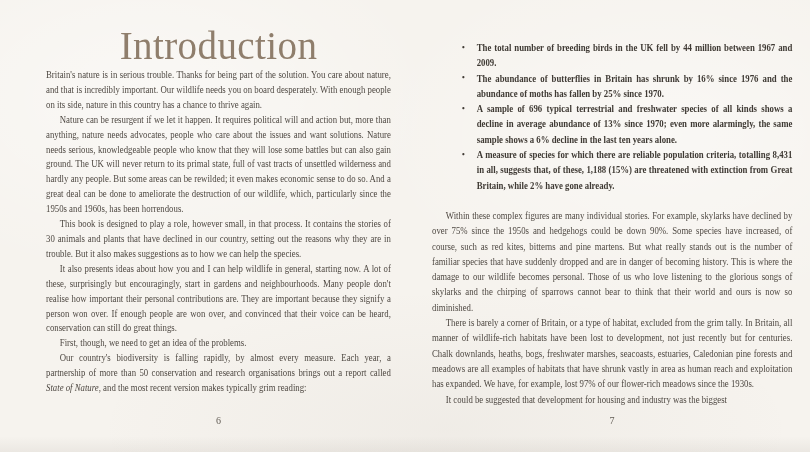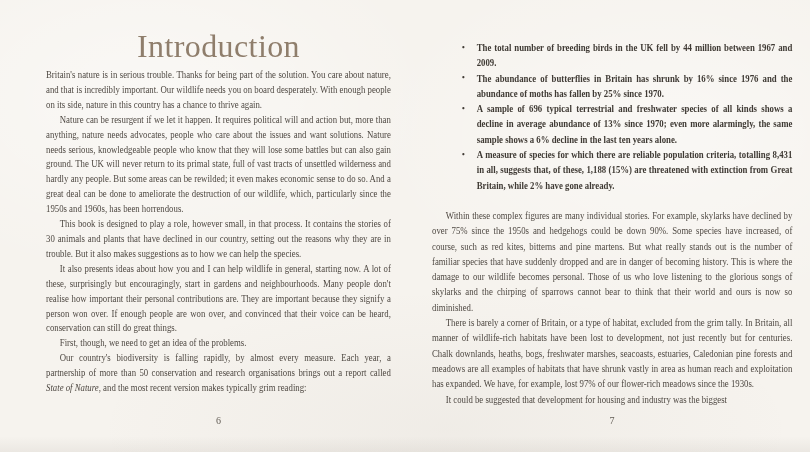--- a/index.html
+++ b/index.html
@@ -27,21 +27,21 @@
   .page {
     position: absolute;
     top: 0;
     height: 100%;
   }
   .page-left  { left: 46px;  width: 345px; }
   .page-right { left: 432px; width: 360px; }
 
   .title {
     margin: 29px 0 0 0;
-    font-size: 32px;
+    font-size: 39px;
     line-height: 34px;
     font-weight: 400;
     text-align: center;
     letter-spacing: 0.4px;
     color: var(--heading, #8f7e6c);
   }
 
   
   .textcol {
     transform: scaleX(0.86);

